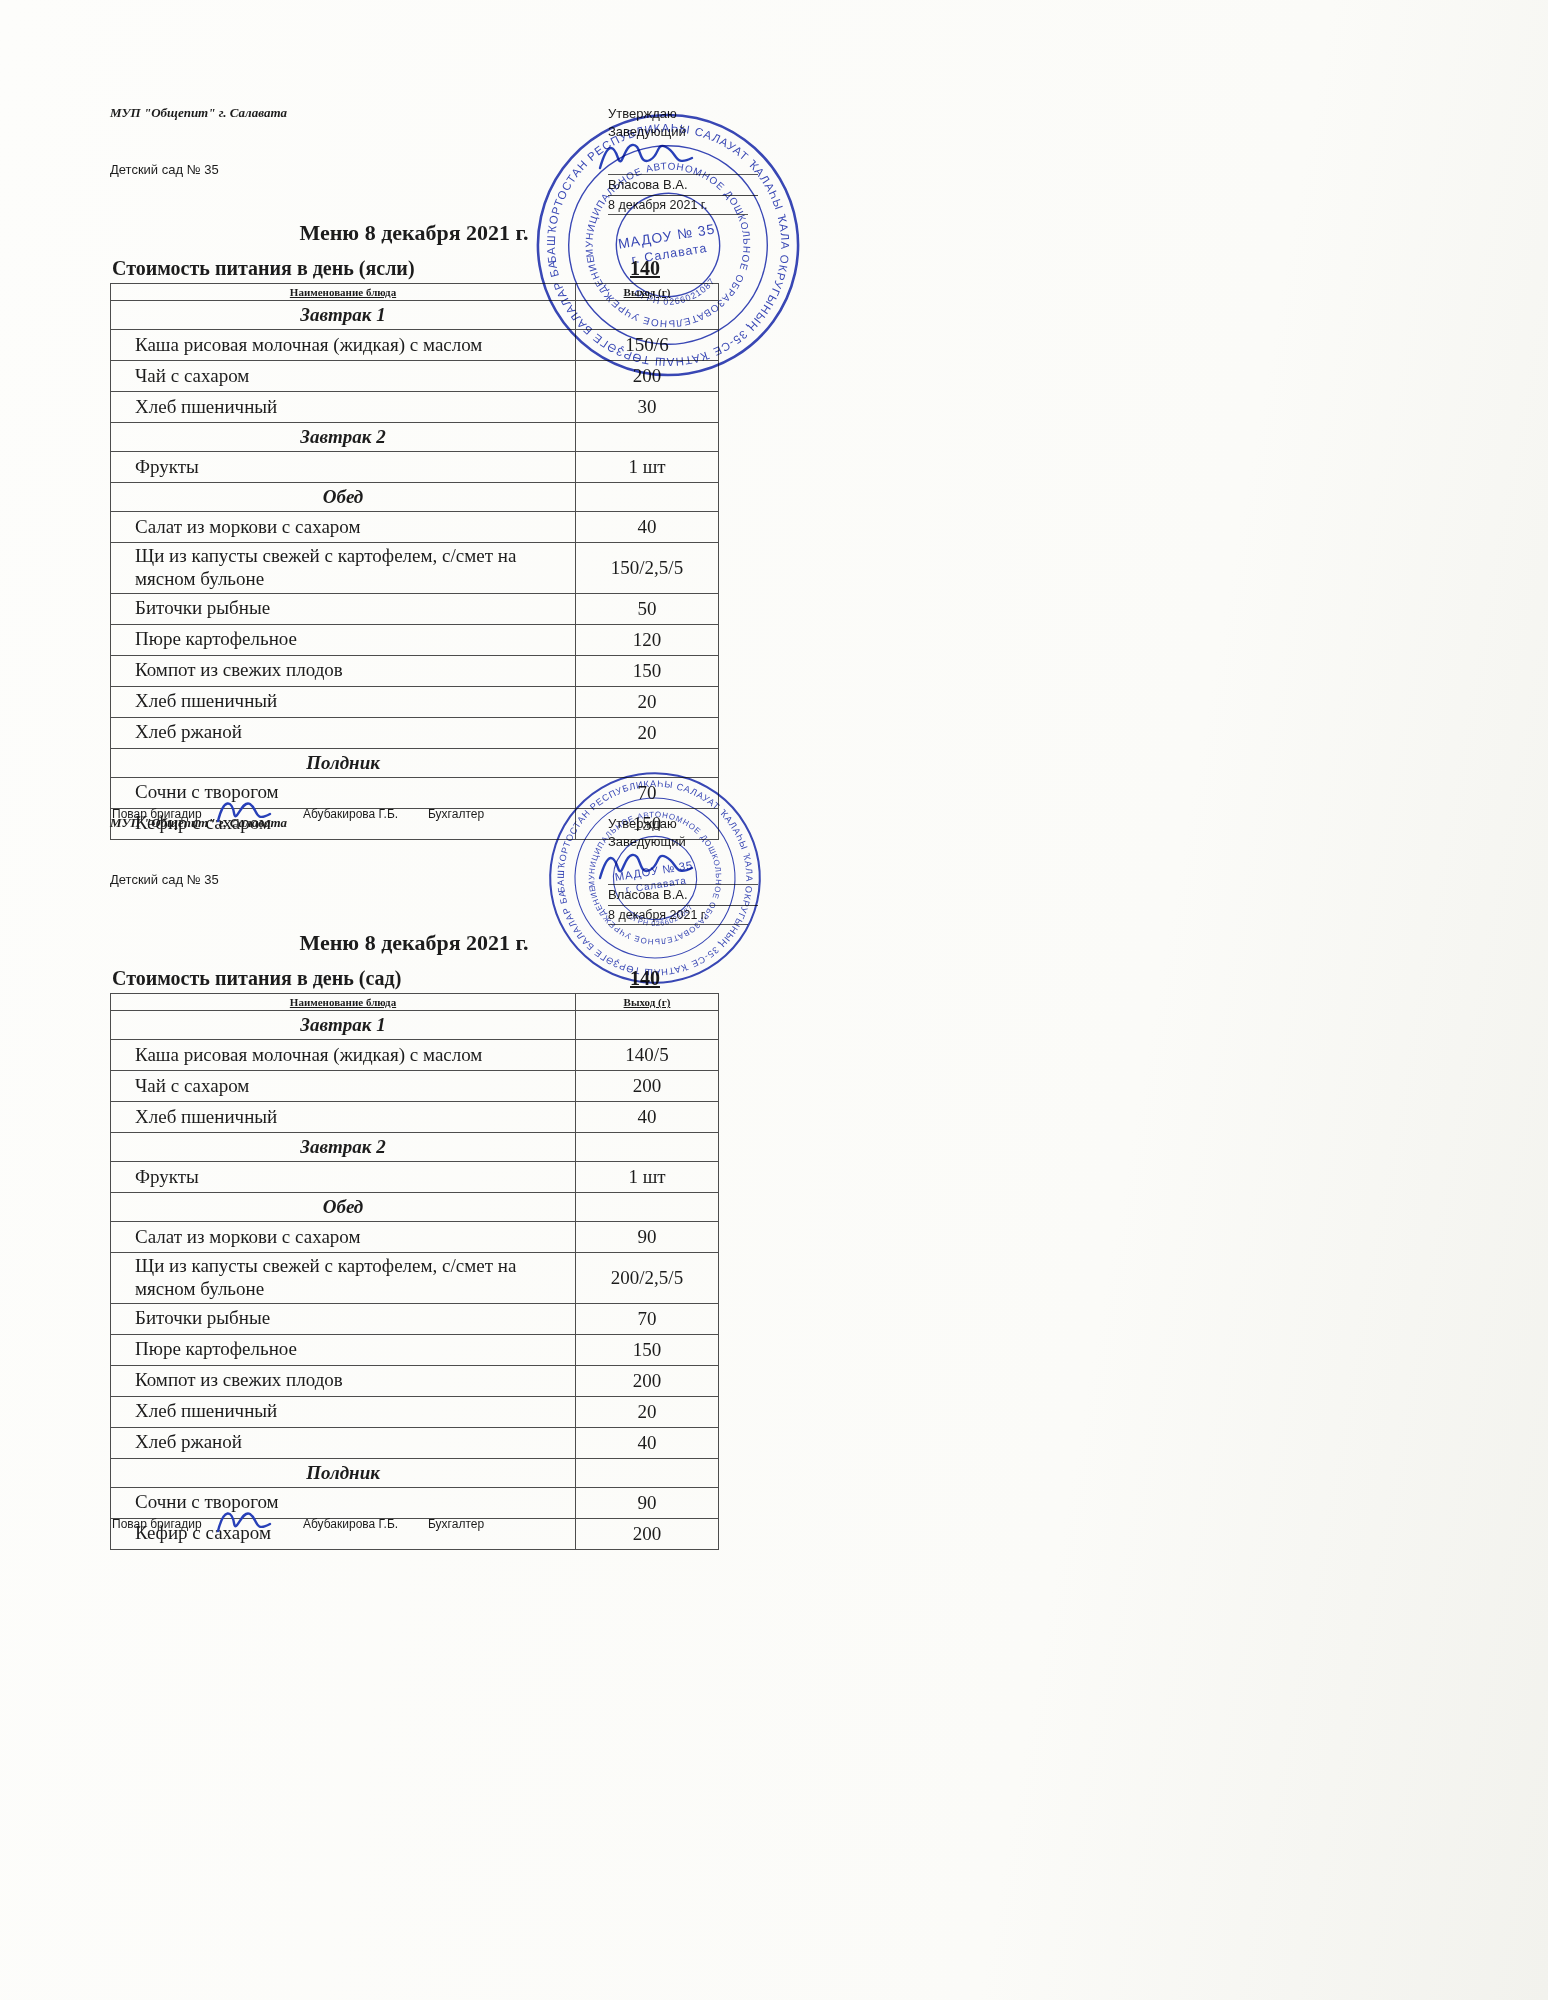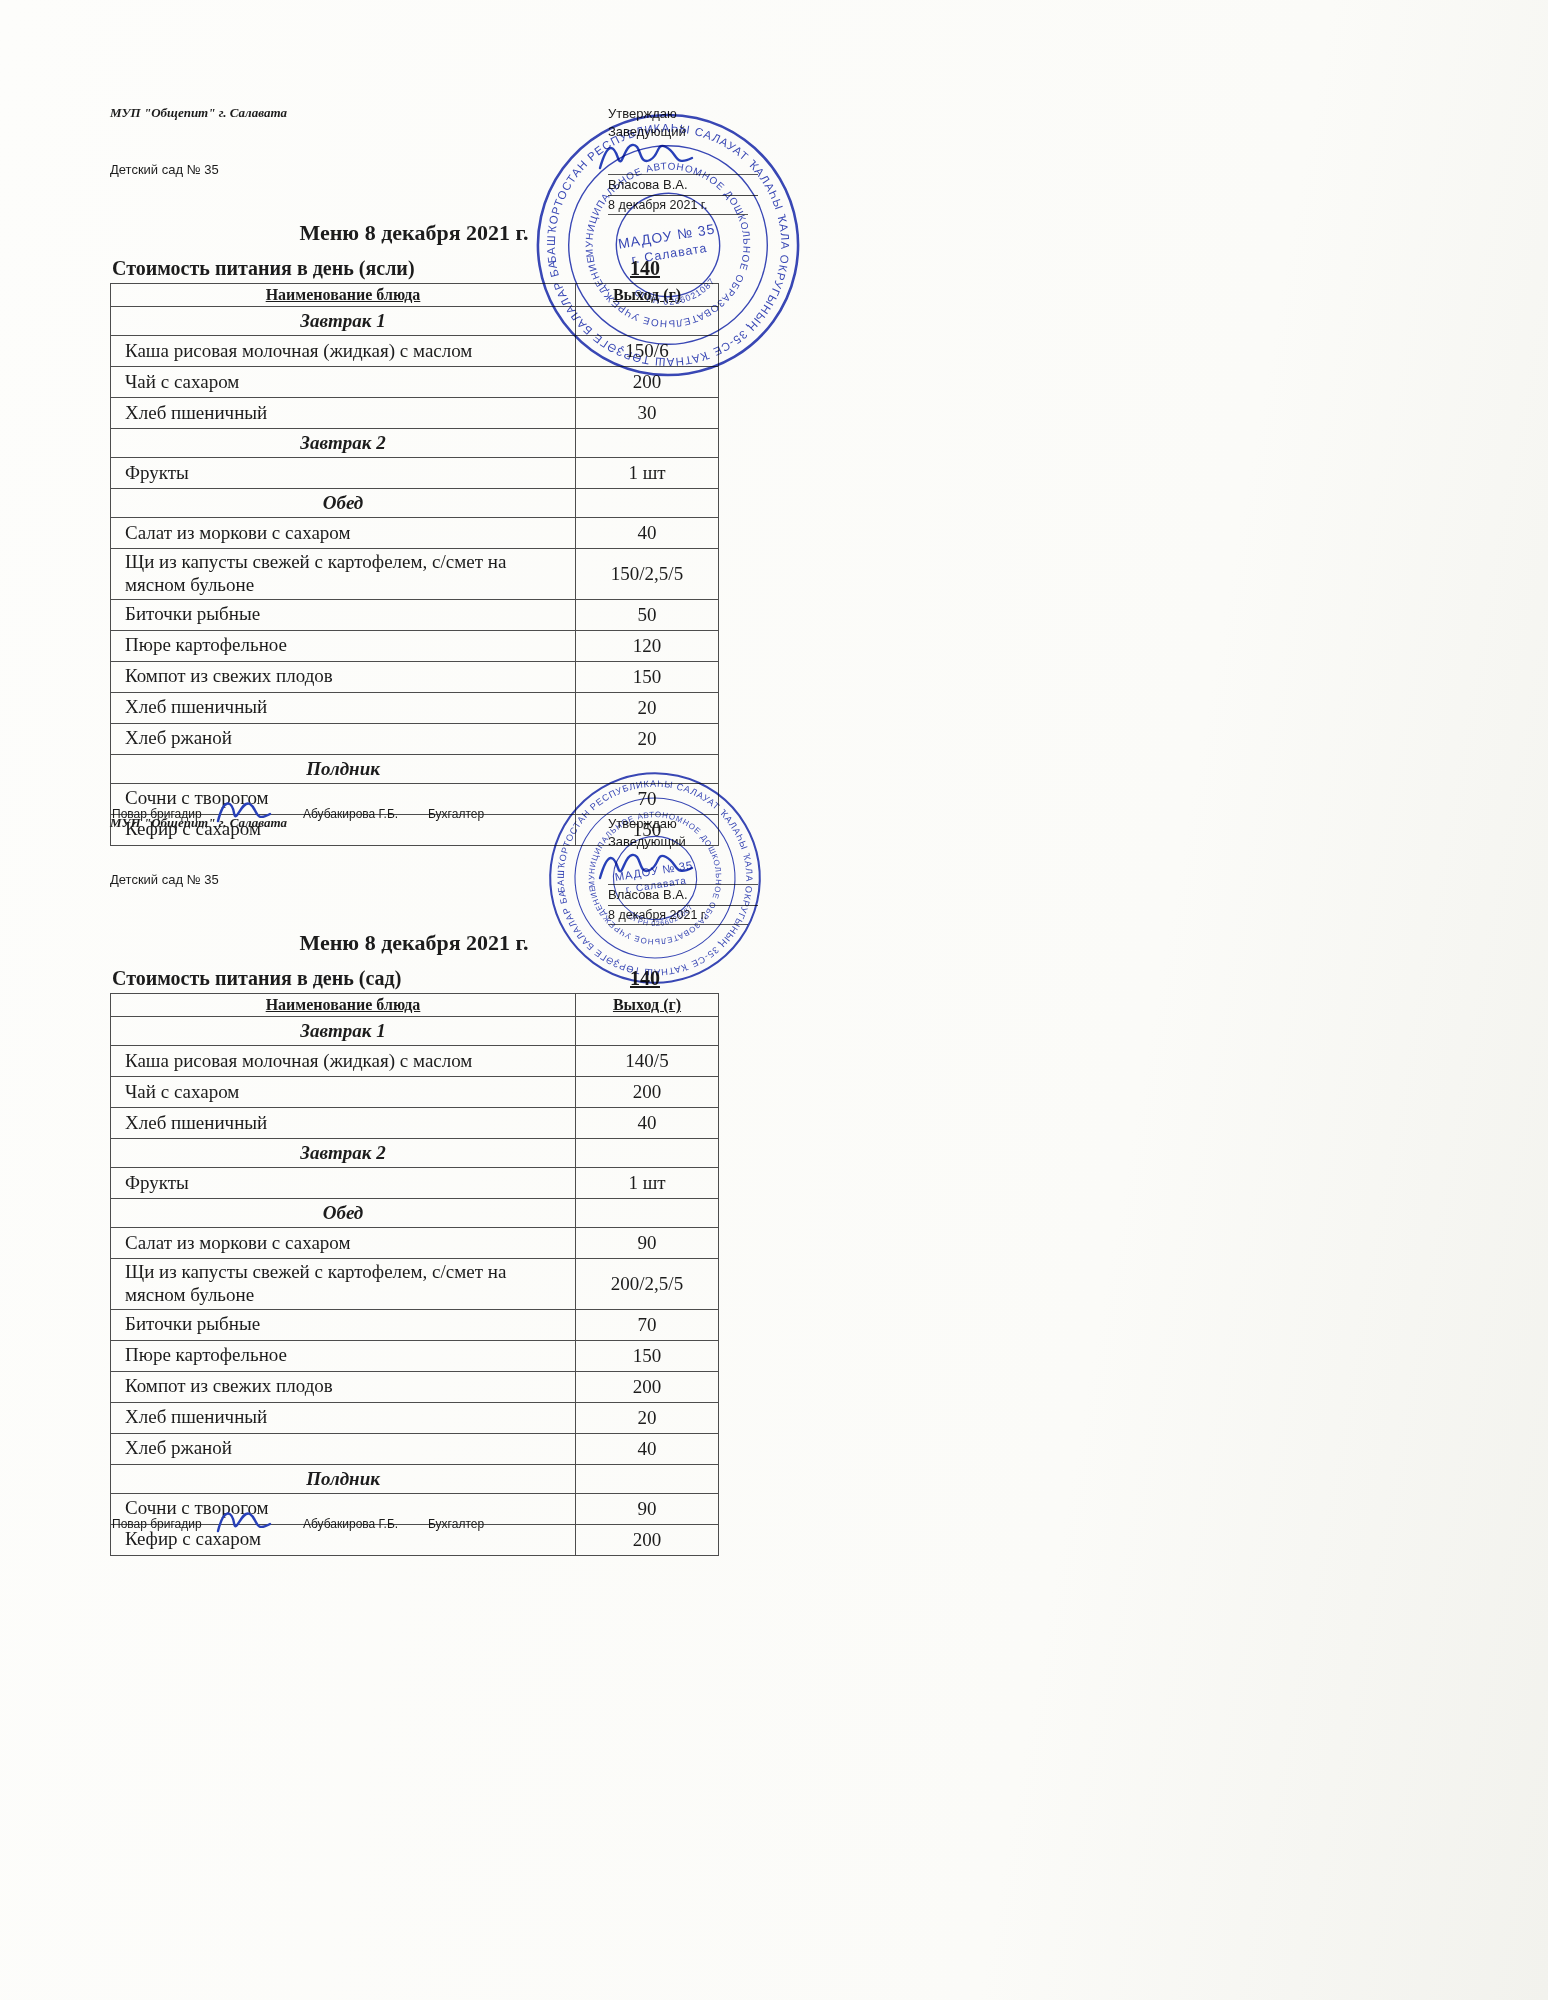--- a/index.html
+++ b/index.html
@@ -17,23 +17,23 @@
   .approve .sig-wrap svg { position:absolute; left:-16px; top:-8px; }
   .approve-name { display:inline-block; min-width:150px; border-bottom:1px solid #444; border-top:1px solid #555; padding:1px 0; }
   .approve-date { display:inline-block; min-width:140px; border-bottom:1px solid #555; padding-top:1px; font-size:12.5px; }
   .menu-title { position:absolute; left:0; top:115px; width:100%; text-align:center; font-size:22px; font-weight:bold; }
   .cost-line { position:absolute; left:2px; top:152px; width:100%; font-size:20px; font-weight:bold; }
   .cost-value { position:absolute; left:518px; top:0; text-decoration:underline; }
   table.menu-table { position:absolute; left:0; top:178px; width:608px; border-collapse:collapse; table-layout:fixed; }
   table.menu-table col.c1 { width:465px; }
   table.menu-table col.c2 { width:143px; }
   table.menu-table th, table.menu-table td { border:1px solid #4d4d4d; }
-  table.menu-table thead th { font-size:16px; font-weight:bold; text-decoration:underline; padding:2px 10px; text-align:center; }
+  table.menu-table thead th { font-size:11px; font-weight:bold; text-decoration:underline; padding:2px 10px; text-align:center; }
   td.sec-cell { text-align:center; font-weight:bold; font-style:italic; font-size:19px; padding:1px 20px; height:26px; }
-  td.dish-cell { font-size:19px; padding:2px 14px; line-height:1.2; height:26px; }
+  td.dish-cell { font-size:19px; padding:2px 24px; line-height:1.2; height:26px; }
   td.val-cell { text-align:center; font-size:19px; padding:2px 4px; }
   .table-footer { position:absolute; left:0; top:692px; width:100%; height:46px; font-family:"Liberation Sans",sans-serif; font-size:12px; }
   .table-footer span { position:absolute; top:10px; }
   .f-label { left:2px; }
   .f-sig   { left:102px; top:-8px !important; }
   .f-name  { left:193px; }
   .f-role  { left:318px; }
   .stamp { position:absolute; opacity:.95; mix-blend-mode:multiply; transform:rotate(-9deg); z-index:5; pointer-events:none; }
   .stamp text { font-family:"Liberation Sans",sans-serif; letter-spacing:1px; }
   .sig-path { stroke:#2840b8; stroke-width:2.4; fill:none; stroke-linecap:round; }

